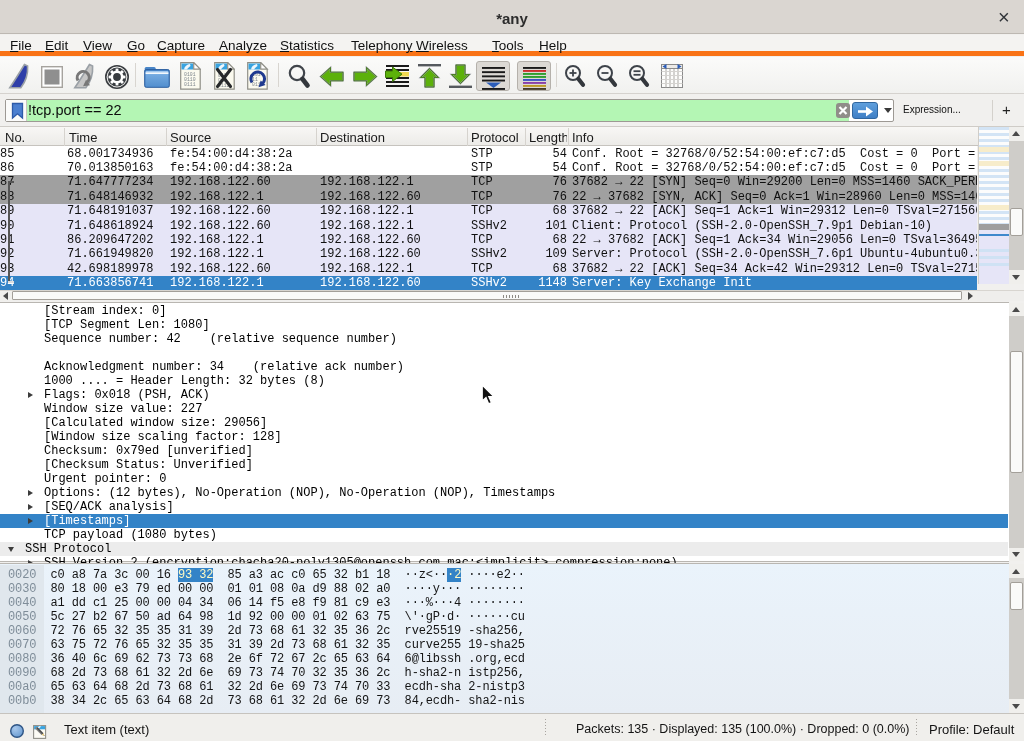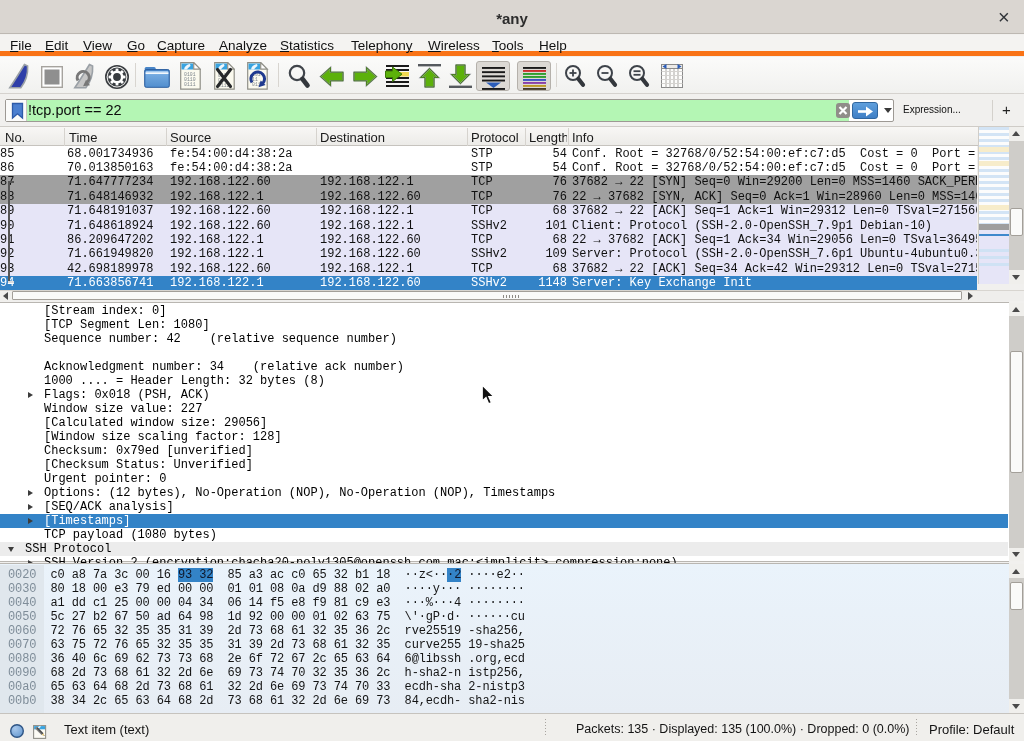--- a/index.html
+++ b/index.html
@@ -56,41 +56,41 @@
 .drow .txt{position:absolute;top:0px}
 .dsel{background:#3383c7;color:#fff}
 .dgrey{background:#ececec}
 .ar-r{position:absolute;width:0;height:0;border-top:3.5px solid transparent;border-bottom:3.5px solid transparent;border-left:5px solid #3c3c3c;top:3.5px}
 .ar-d{position:absolute;width:0;height:0;border-left:3.5px solid transparent;border-right:3.5px solid transparent;border-top:5px solid #3c3c3c;top:5px}
 
 #hexpane{left:0;top:563px;width:1009px;height:150px;background:linear-gradient(#eaf3fb,#e7edf4);border-top:1px solid #b9b6b1;font-size:12px}
 #hexoff{left:0;top:1px;width:44px;height:148px;background:#e0e7ed}
 .hrow{position:absolute;left:8px;font-family:"Liberation Mono",monospace;white-space:pre;letter-spacing:-0.12px;color:#141414}
 .hoff{color:#7f8d99}
-.hsel{background:#3383c7;color:#0f172a}
+.hsel{background:#3383c7;color:#fef9c3}
 
 #statusbar{left:0;top:713px;width:1024px;height:28px;background:#f0efec;border-top:1px solid #c6c3be}
 .stext{position:absolute;top:8px;font-size:13px;color:#141414;white-space:nowrap}
 .dotsep{position:absolute;top:5px;width:1px;height:18px;background:repeating-linear-gradient(#a8a5a0 0 1px,transparent 1px 3px)}
 </style></head>
 <body>
 <div class="abs" id="titlebar"></div>
 <div class="abs" id="title">*any</div>
 <div class="abs" id="closex">×</div>
 
 <div class="abs" id="menubar">
 <span class="mi" style="left:10px"><u>F</u>ile</span>
 <span class="mi" style="left:45px"><u>E</u>dit</span>
 <span class="mi" style="left:83px"><u>V</u>iew</span>
 <span class="mi" style="left:127px"><u>G</u>o</span>
 <span class="mi" style="left:157px"><u>C</u>apture</span>
 <span class="mi" style="left:219px"><u>A</u>nalyze</span>
 <span class="mi" style="left:280px"><u>S</u>tatistics</span>
 <span class="mi" style="left:351px">Telephon<u>y</u></span>
-<span class="mi" style="left:428px"><u>W</u>ireless</span>
+<span class="mi" style="left:416px"><u>W</u>ireless</span>
 <span class="mi" style="left:492px"><u>T</u>ools</span>
 <span class="mi" style="left:539px"><u>H</u>elp</span>
 </div>
 
 <div class="abs" id="toolbar">
 <div class="tsep" style="left:135px"></div>
 <div class="tsep" style="left:278px"></div>
 <div class="tsep" style="left:556px"></div>
 <div class="tbtn" style="left:476px"></div>
 <div class="tbtn" style="left:517px"></div>

